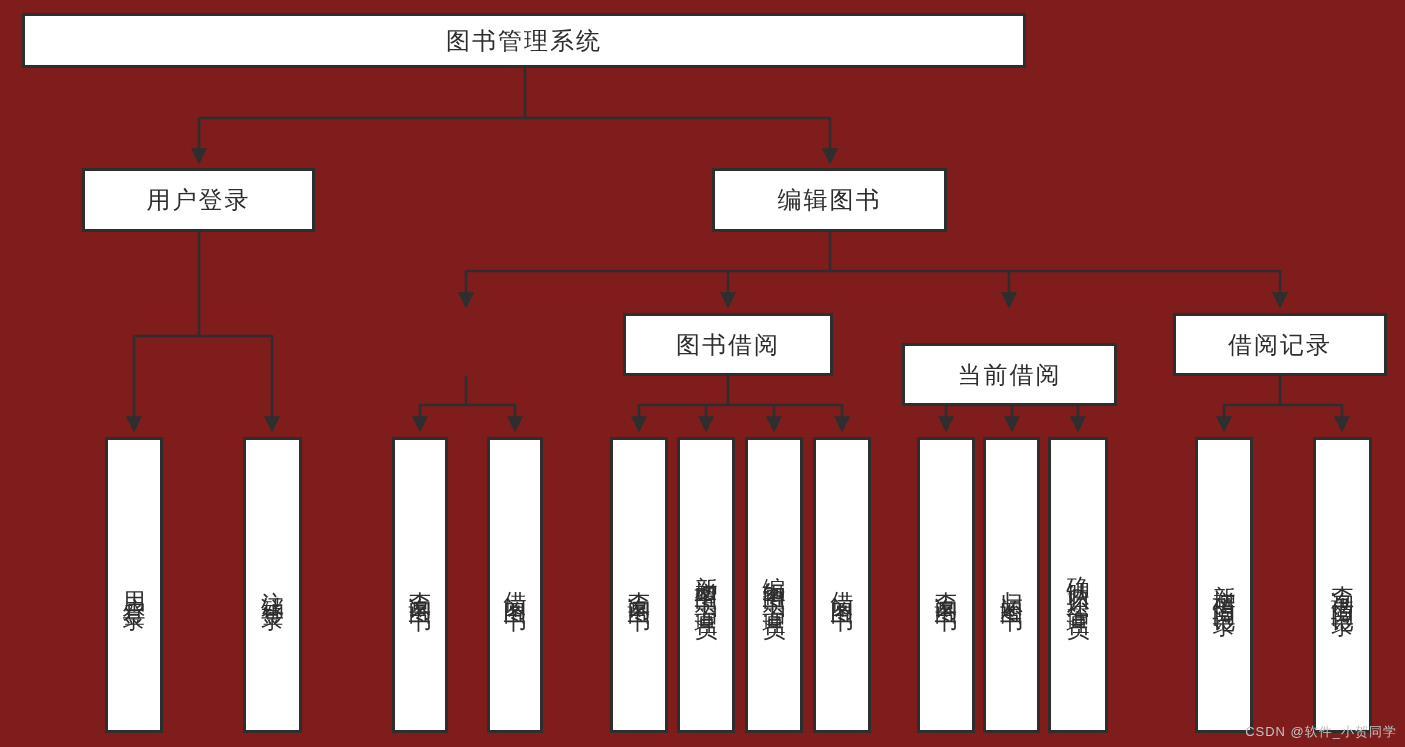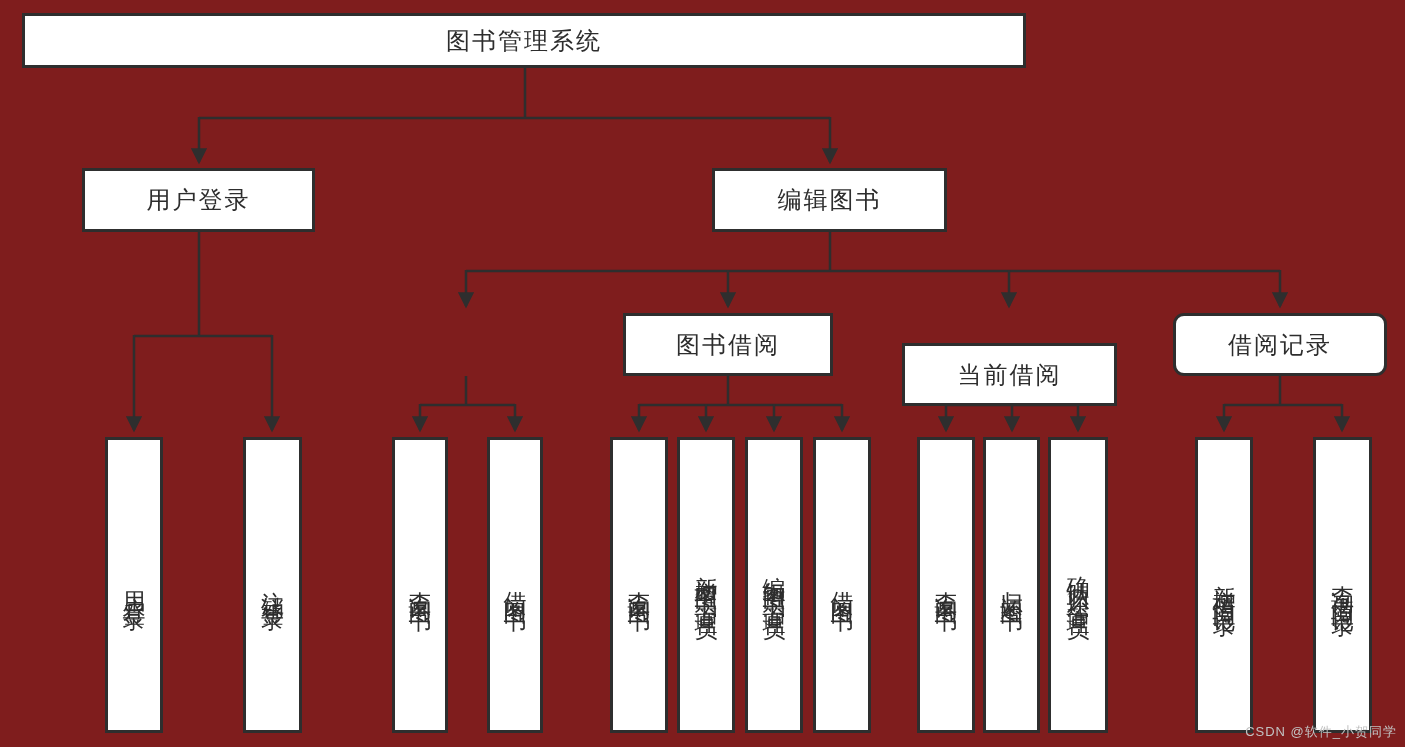--- a/index.html
+++ b/index.html
@@ -133,21 +133,21 @@
   <div class="node" style="left:712px; top:168px; width:235px; height:64px;">
     <span class="lbl">编辑图书</span>
   </div>
 
   <div class="node" style="left:623px; top:313px; width:210px; height:63px;">
     <span class="lbl">图书借阅</span>
   </div>
   <div class="node" style="left:902px; top:313px; width:215px; height:63px;margin-top:30px;">
     <span class="lbl">当前借阅</span>
   </div>
-  <div class="node" style="left:1173px; top:313px; width:214px; height:63px;border-radius:11px;">
+  <div class="node" style="left:1173px; top:313px; width:214px; height:63px;">
     <span class="lbl">借阅记录</span>
   </div>
 
   <div class="node vert" style="left:105px; top:437px; width:58px; height:296px;">
     <span class="lbl">用户登录</span>
   </div>
   <div class="node vert" style="left:243px; top:437px; width:59px; height:296px;">
     <span class="lbl">注销登录</span>
   </div>
 

